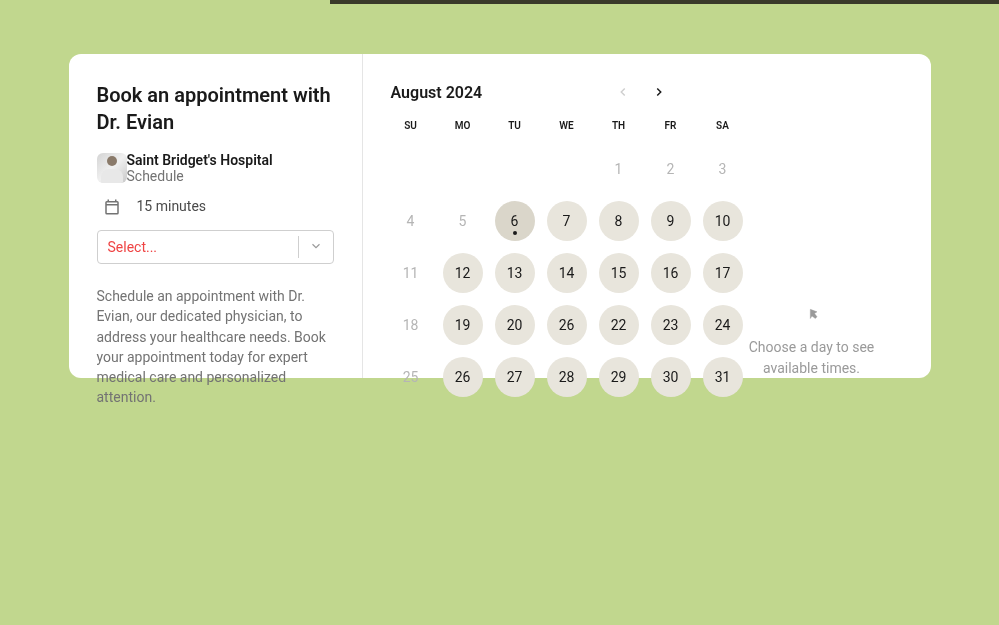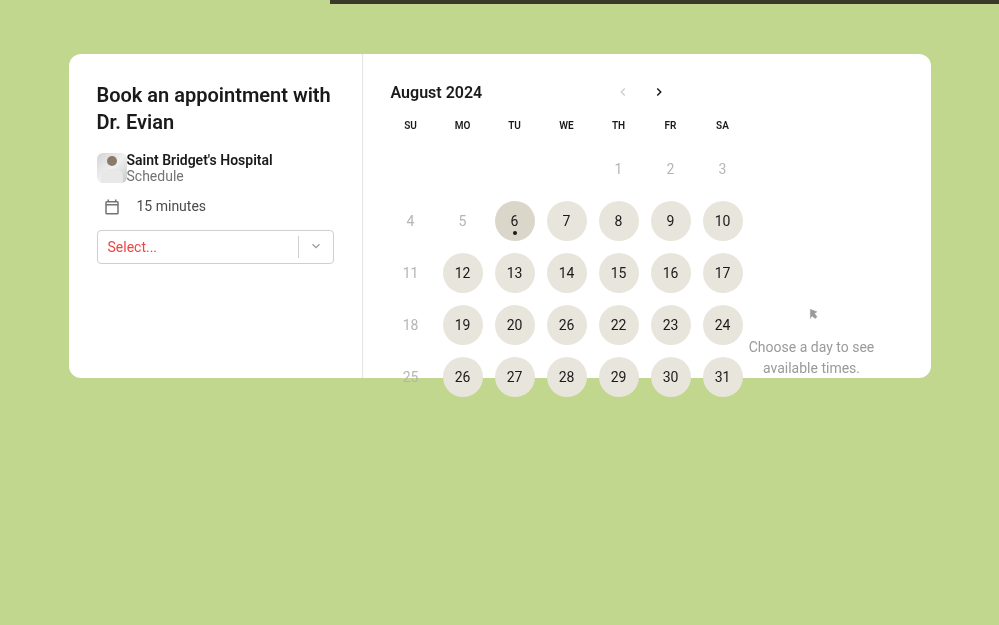--- a/index.html
+++ b/index.html
@@ -342,20 +342,21 @@
       <div class="select-box">
         <span class="select-text">Select...</span>
         <div class="select-divider"></div>
         <span class="chevron-icon">
           <svg viewBox="0 0 24 24">
               <polyline points="6 9 12 15 18 9"></polyline>
             </svg>
         </span>
       </div>
 
+      <p class="description">Schedule an appointment with Dr. Evian, our dedicated physician, to address your healthcare needs. Book your appointment today for expert medical care and personalized attention.</p>
     </div>
 
     <div class="middle-panel">
       <div class="calendar-header">
         <div class="month-year">August 2024</div>
         <div class="nav-buttons">
           <button class="nav-btn disabled">
             <svg viewBox="0 0 24 24">
                 <polyline points="15 18 9 12 15 6"></polyline>
               </svg>

